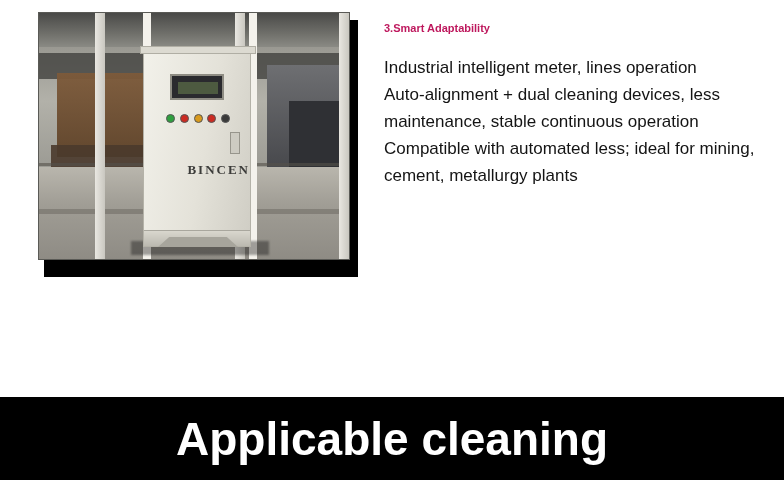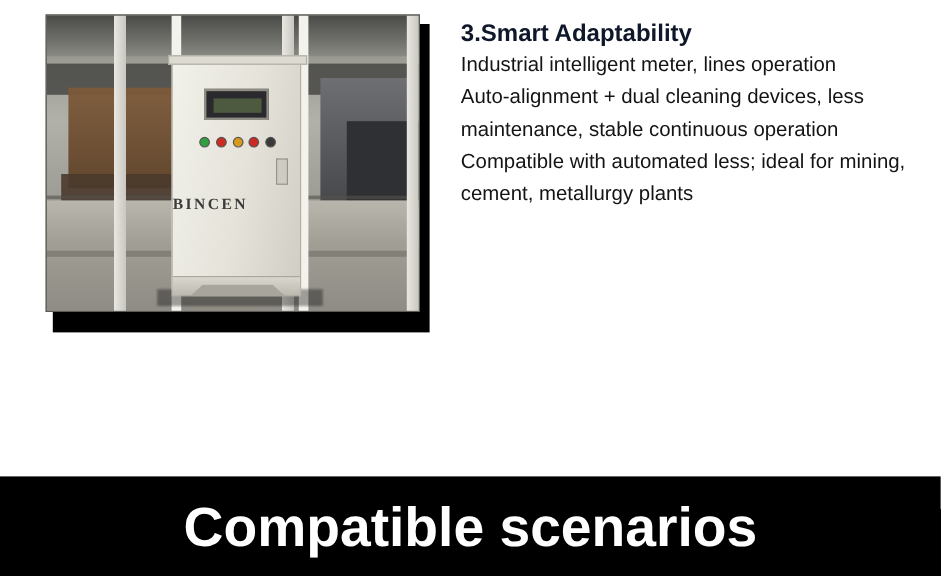--- a/index.html
+++ b/index.html
@@ -173,21 +173,21 @@
     left: 86px; top: 80px;
     width: 10px; height: 22px;
     background: #cdcbc2;
     border: 1px solid #97958c;
     box-sizing: border-box;
   }
   .cab-brand {
     position: absolute;
     left: 0; top: 110px;
     width: 100%;
-    text-align: left;
+    text-align: right;
     font-family: "Liberation Serif", serif;
     font-size: 13px;
     letter-spacing: 2px;
     color: #3c3c3a;
     font-weight: bold;
   }
   .cab-base {
     position: absolute;
     left: 0; bottom: 0;
     width: 100%; height: 16px;
@@ -226,25 +226,25 @@
   }
 
   
   .text-block {
     position: absolute;
     left: 384px;
     top: 16px;
     width: 372px;
   }
   .heading {
-    font-size: 20px;
+    font-size: 11px;
     font-weight: bold;
-    color: #0f172a;
+    color: #be185d;
     line-height: 24px;
-    margin-bottom: 0;
+    margin-bottom: 14px;
   }
   .body-text {
     font-size: 17px;
     color: #141414;
     line-height: 27px;
   }
   .body-text p {
     margin: 0;
   }
 
@@ -315,16 +315,16 @@
   <div class="text-block">
     <div class="heading">3.Smart Adaptability</div>
     <div class="body-text">
       <p>Industrial intelligent meter, lines operation</p>
       <p>Auto-alignment + dual cleaning devices, less maintenance, stable continuous operation</p>
       <p>Compatible with automated less; ideal for mining, cement, metallurgy plants</p>
     </div>
   </div>
 
   <div class="banner">
-    <div class="banner-title">Compatible scenarios</div>
+    <div class="banner-title">Applicable cleaning</div>
   </div>
 
 </div>
 
 </body></html>

